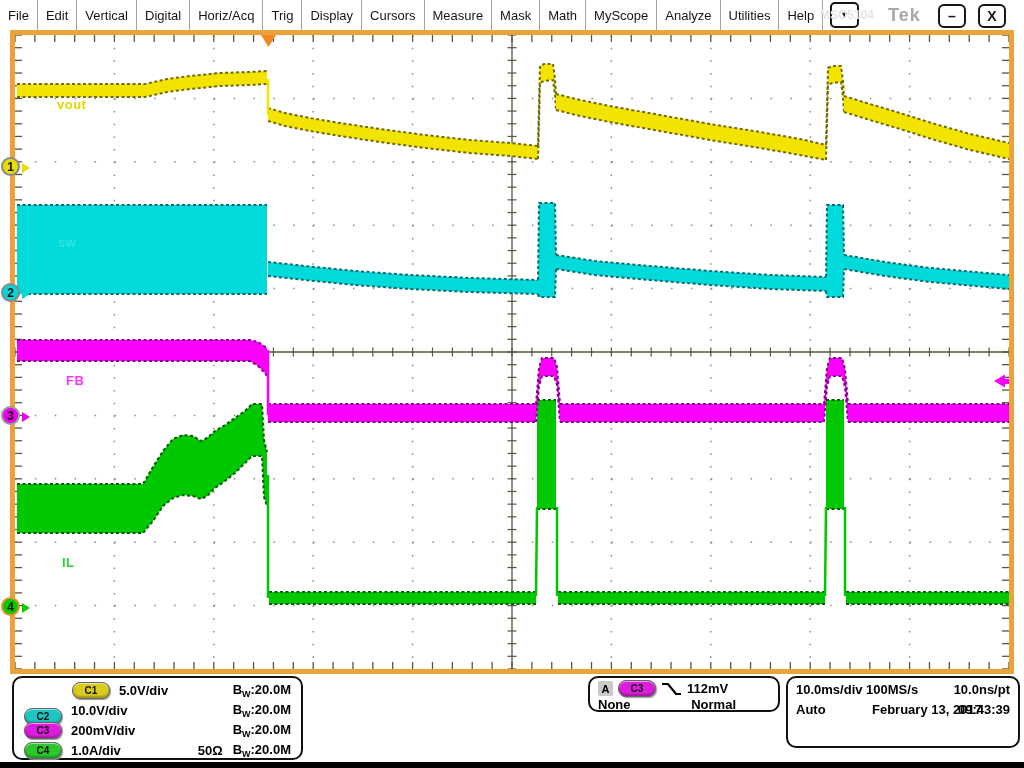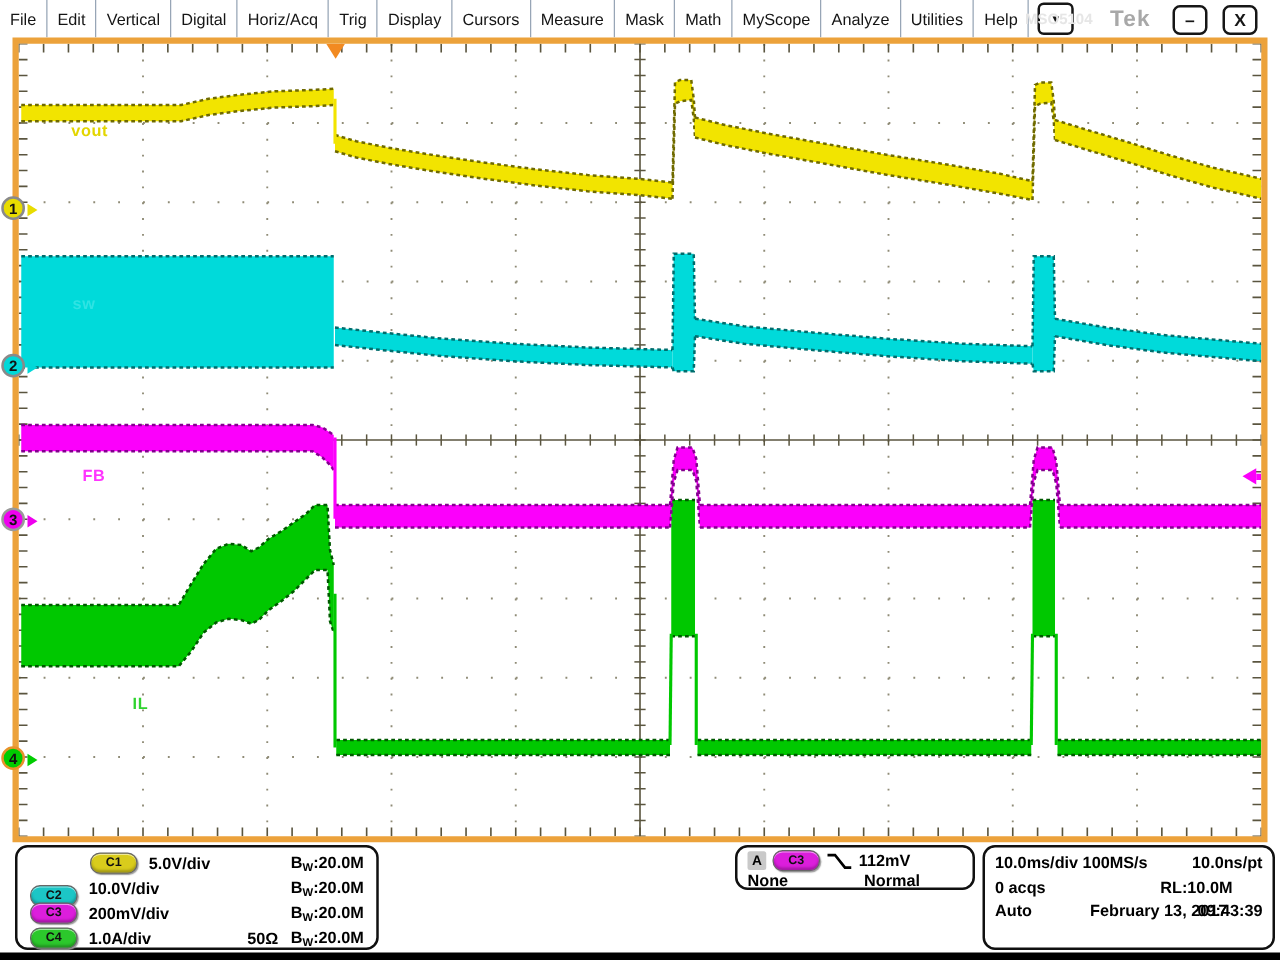--- a/index.html
+++ b/index.html
@@ -21,21 +21,21 @@
   .win-btn.min{left:938px;}
   .win-btn.close{left:978px;}
   
   .plot-frame{position:absolute;left:10px;top:30px;width:1004px;height:644px;box-sizing:border-box;
               border:5px solid #eca23b;background:#fff;}
   .plot-frame svg{position:absolute;left:0;top:0;}
   .trace-label{position:absolute;font-size:13px;font-weight:bold;letter-spacing:.5px;}
   .lbl-ch1{left:42px;top:62px;color:#e3d600;}
   .lbl-ch2{left:43px;top:200px;color:#2fe3e3;}
   .lbl-ch3{left:51px;top:338px;color:#ff35ff;}
-  .lbl-ch4{left:47px;top:520px;color:#2fd32f;margin-left:44px;}
+  .lbl-ch4{left:47px;top:520px;color:#2fd32f;}
   .badge{position:absolute;width:19px;height:19px;border-radius:50%;box-sizing:border-box;
          border:2px solid #8a8a8a;display:flex;align-items:center;justify-content:center;
          font-size:12px;font-weight:bold;color:#111;z-index:5;}
   .badge .arrow{position:absolute;left:19px;top:3.5px;width:0;height:0;border-top:5px solid transparent;
          border-bottom:5px solid transparent;border-left:8px solid currentColor;}
   
   .bottom-bar{position:absolute;left:0;top:674px;width:1024px;height:88px;background:#fff;font-weight:bold;}
   .panel{position:absolute;border:2px solid #101010;border-radius:10px;box-sizing:border-box;background:#fff;}
   .ch-panel{left:12px;top:2px;width:291px;height:84px;padding:2px 10px;}
   .ch-row{display:flex;align-items:center;height:20px;font-size:13px;color:#000;}
@@ -48,21 +48,21 @@
   .ch-imp{margin-right:10px;}
   .bw sub{font-size:9px;font-weight:bold;vertical-align:-3px;}
   
   .trig-panel{left:588px;top:2px;width:192px;height:36px;padding:2px 8px;}
   .trig-row1{display:flex;align-items:center;height:17px;font-size:13px;gap:5px;}
   .trig-row2{display:flex;align-items:center;justify-content:space-between;height:15px;
              font-size:13px;padding-right:34px;}
   .a-chip{display:inline-flex;align-items:center;justify-content:center;width:15px;height:15px;
           background:#c9c9c9;border-radius:2px;font-size:11px;font-weight:bold;}
   
-  .hz-panel{left:786px;top:2px;width:234px;height:84px;padding:2px 8px;font-size:13px;}
+  .hz-panel{left:786px;top:2px;width:234px;height:72px;padding:2px 8px;font-size:13px;}
   .hz-row{display:flex;align-items:center;justify-content:space-between;height:19.5px;}
   .hz-mid{position:absolute;left:76px;}
   .hz-row{position:relative;}
   .rl{padding-right:24px;}
   .bottom-strip{position:absolute;left:0;top:762px;width:1024px;height:6px;background:#000;}
 </style>
 </head>
 <body>
 
 <div class="screen">
@@ -580,24 +580,20 @@
         <span>Normal</span>
       </div>
     </div>
 
     <div class="panel hz-panel">
       <div class="hz-row">
         <span>10.0ms/div 100MS/s</span>
         <span>10.0ns/pt</span>
       </div>
       <div class="hz-row">
-        <span>0 acqs</span>
-        <span class="rl">RL:10.0M</span>
-      </div>
-      <div class="hz-row">
         <span>Auto</span>
         <span class="hz-mid">February 13, 2017</span>
         <span>09:43:39</span>
       </div>
     </div>
 
   </div>
 
   <div class="bottom-strip"></div>
 </div>

